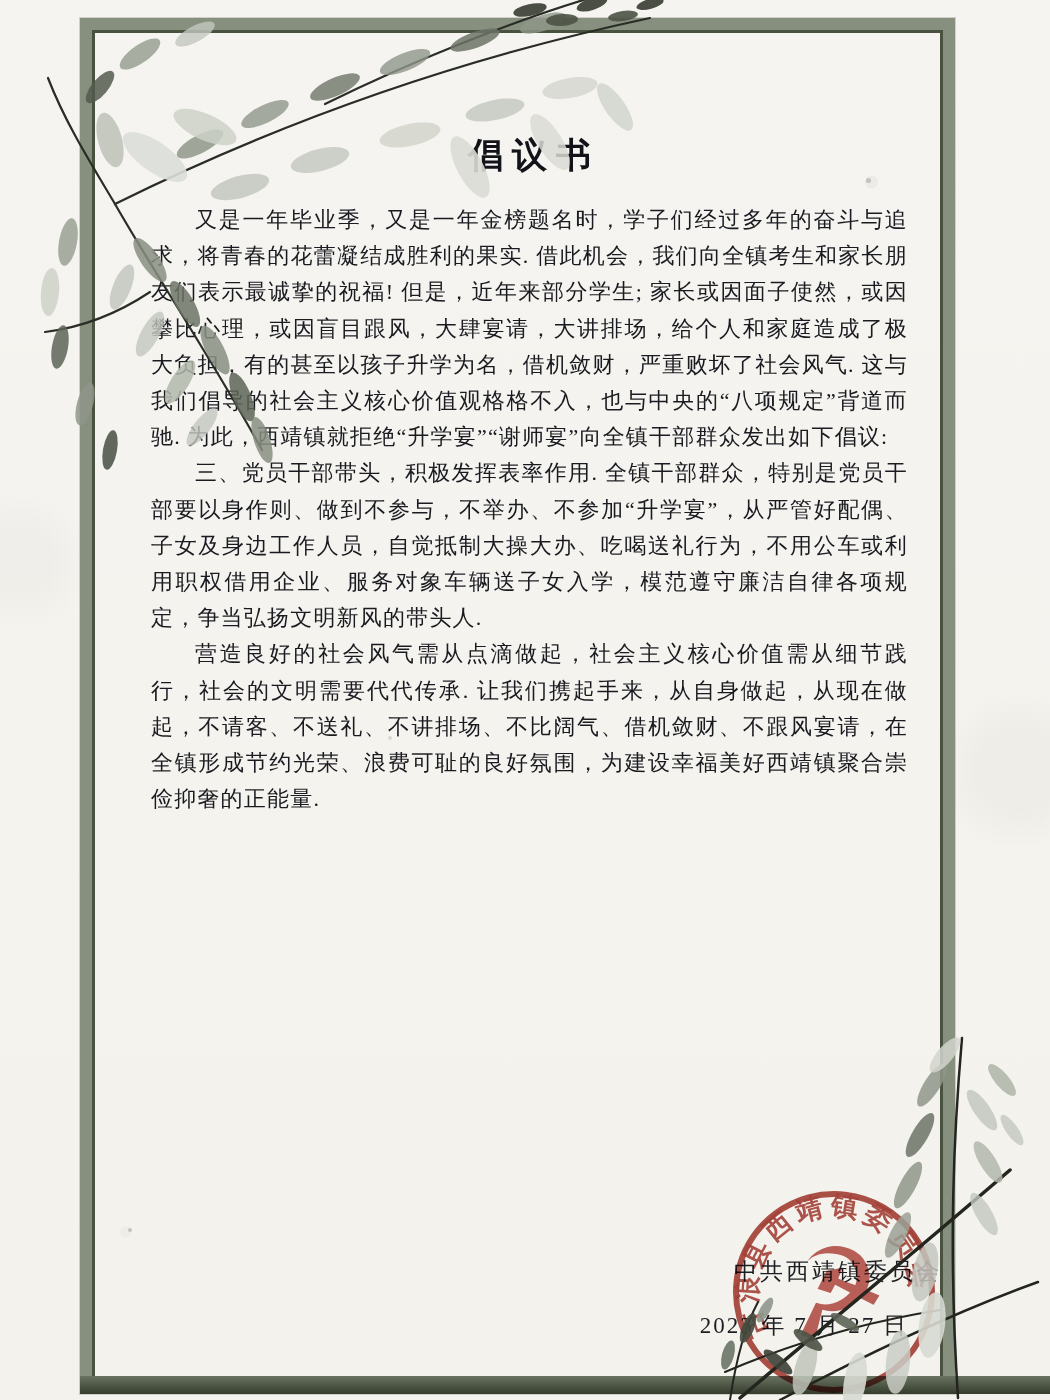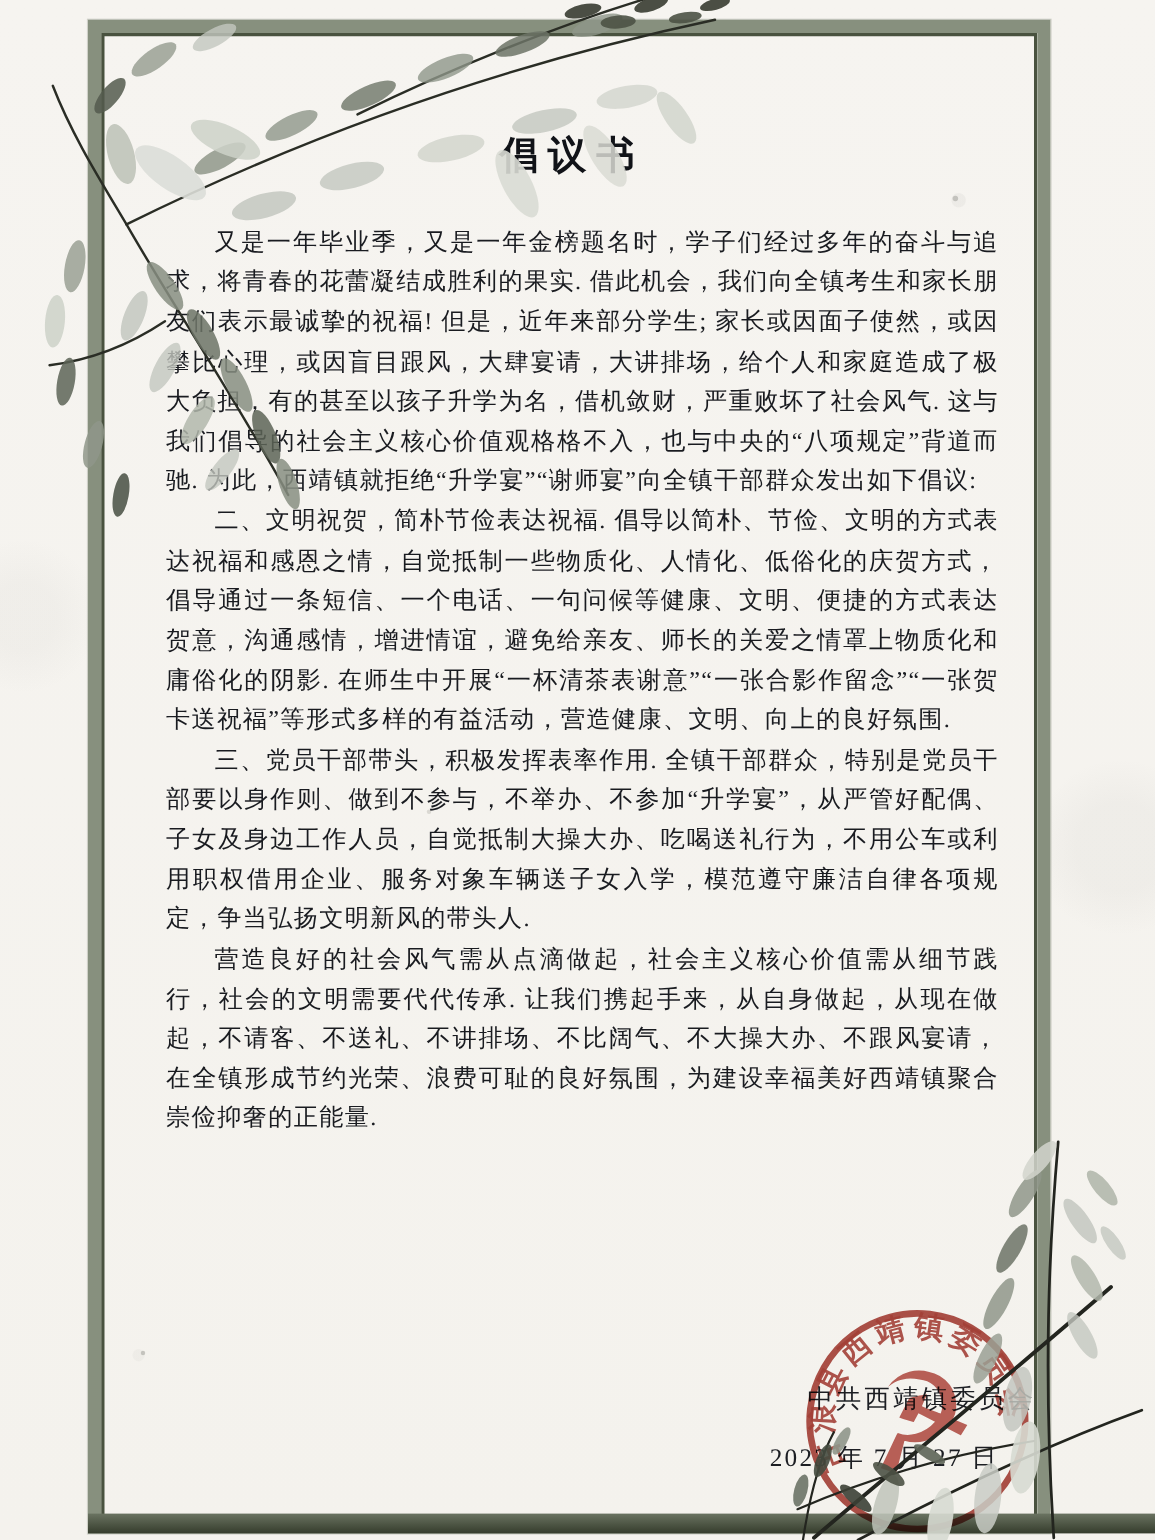--- a/index.html
+++ b/index.html
@@ -18,21 +18,21 @@
   .frame{
     position:absolute;left:80px;top:18px;width:875px;height:1376px;
     box-sizing:border-box;border:12px solid #87907e;
     box-shadow: inset 0 0 0 3px #49523f, 0 0 0 1px rgba(70,80,60,.22);
   }
   .bottom-band{
     position:absolute;left:80px;top:1376px;width:970px;height:18px;
     background:linear-gradient(#6a7361,#353c2c);
   }
   .doc-title{
-    position:absolute;left:93px;top:116px;width:850px;margin:2px;
+    position:absolute;left:93px;top:116px;width:850px;margin:16px;
     text-align:center;font-size:35px;font-weight:bold;letter-spacing:9px;
     color:#111318;
   }
   .body-text{
     position:absolute;left:151px;top:202px;width:757px;
     font-size:22px;line-height:36.2px;letter-spacing:1.2px;
     text-align:justify;text-justify:inter-character;
   }
   .body-text p{margin:0;text-indent:2em;}
   .signature{
@@ -54,23 +54,22 @@
 
 <div class="page">
 
   <div class="frame"></div>
   <div class="bottom-band"></div>
 
   <h1 class="doc-title">倡议书</h1>
 
   <div class="body-text">
     <p>又是一年毕业季，又是一年金榜题名时，学子们经过多年的奋斗与追求，将青春的花蕾凝结成胜利的果实. 借此机会，我们向全镇考生和家长朋友们表示最诚挚的祝福! 但是，近年来部分学生; 家长或因面子使然，或因攀比心理，或因盲目跟风，大肆宴请，大讲排场，给个人和家庭造成了极大负担，有的甚至以孩子升学为名，借机敛财，严重败坏了社会风气. 这与我们倡导的社会主义核心价值观格格不入，也与中央的“八项规定”背道而驰. 为此，西靖镇就拒绝“升学宴”“谢师宴”向全镇干部群众发出如下倡议:</p>
-    <p>二、文明祝贺，简朴节俭表达祝福. 倡导以简朴、节俭、文明的方式表达祝福和感恩之情，自觉抵制一些物质化、人情化、低俗化的庆贺方式，倡导通过一条短信、一个电话、一句问候等健康、文明、便捷的方式表达贺意，沟通感情，增进情谊，避免给亲友、师长的关爱之情罩上物质化和庸俗化的阴影. 在师生中开展“一杯清茶表谢意”“一张合影作留念”“一张贺卡送祝福”等形式多样的有益活动，营造健康、文明、向上的良好氛围.</p>
     <p>三、党员干部带头，积极发挥表率作用. 全镇干部群众，特别是党员干部要以身作则、做到不参与，不举办、不参加“升学宴”，从严管好配偶、子女及身边工作人员，自觉抵制大操大办、吃喝送礼行为，不用公车或利用职权借用企业、服务对象车辆送子女入学，模范遵守廉洁自律各项规定，争当弘扬文明新风的带头人.</p>
-    <p>营造良好的社会风气需从点滴做起，社会主义核心价值需从细节践行，社会的文明需要代代传承. 让我们携起手来，从自身做起，从现在做起，不请客、不送礼、不讲排场、不比阔气、不大操大办、不跟风宴请，在全镇形成节约光荣、浪费可耻的良好氛围，为建设幸福美好西靖镇聚合崇俭抑奢的正能量.</p>
+    <p>营造良好的社会风气需从点滴做起，社会主义核心价值需从细节践行，社会的文明需要代代传承. 让我们携起手来，从自身做起，从现在做起，不请客、不送礼、不讲排场、不比阔气、借机敛财、不跟风宴请，在全镇形成节约光荣、浪费可耻的良好氛围，为建设幸福美好西靖镇聚合崇俭抑奢的正能量.</p>
   </div>
 
   <div class="signature">中共西靖镇委员会</div>
   <div class="sign-date">2023 年 7 月 27 日</div>
 
   <svg id="seal" class="deco" width="236" height="226" viewBox="0 0 236 226">
     <g transform="rotate(-15 118 112)">
       <circle cx="118" cy="112" r="98" fill="none" stroke="#a4352c" stroke-width="6" opacity=".92"></circle>
       <path id="sealArc" d="M 51.3,150.5 A 77,77 0 1 1 184.7,150.5" fill="none"></path>
       <text font-size="27" font-weight="bold" fill="#a4352c" letter-spacing="5" opacity=".9">

